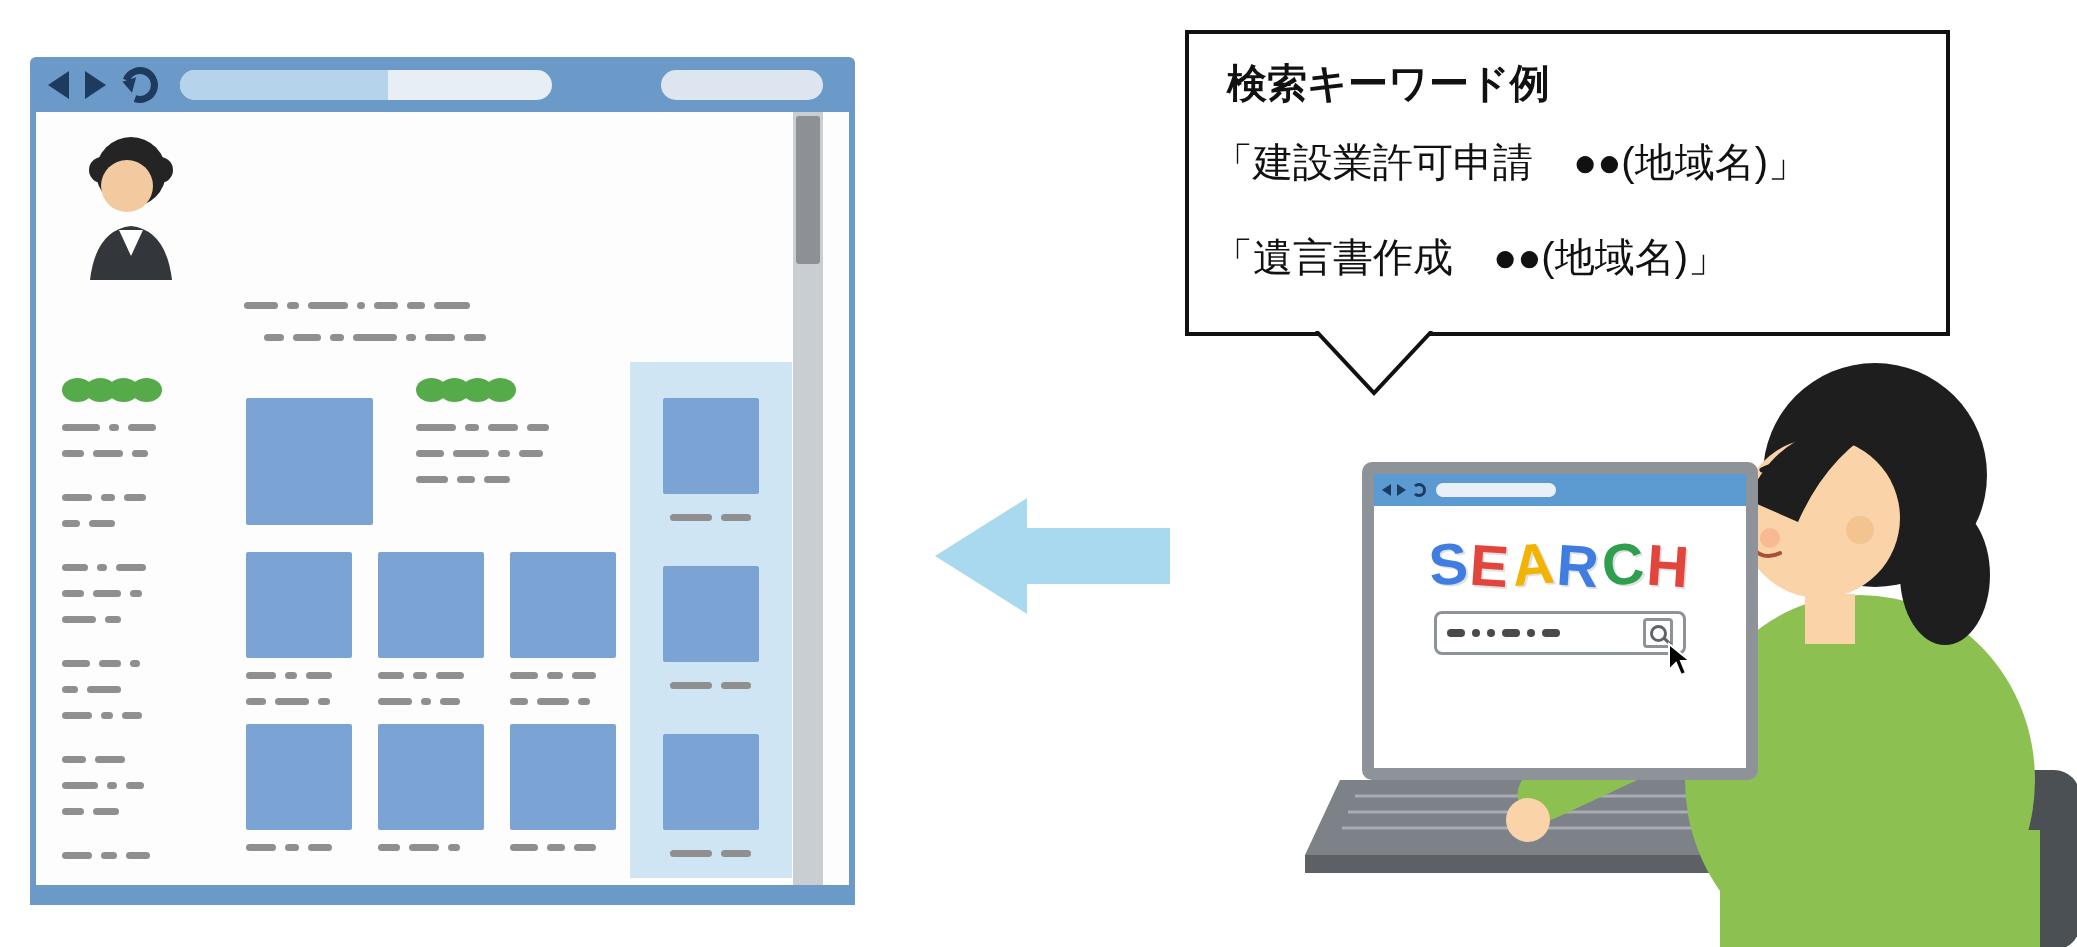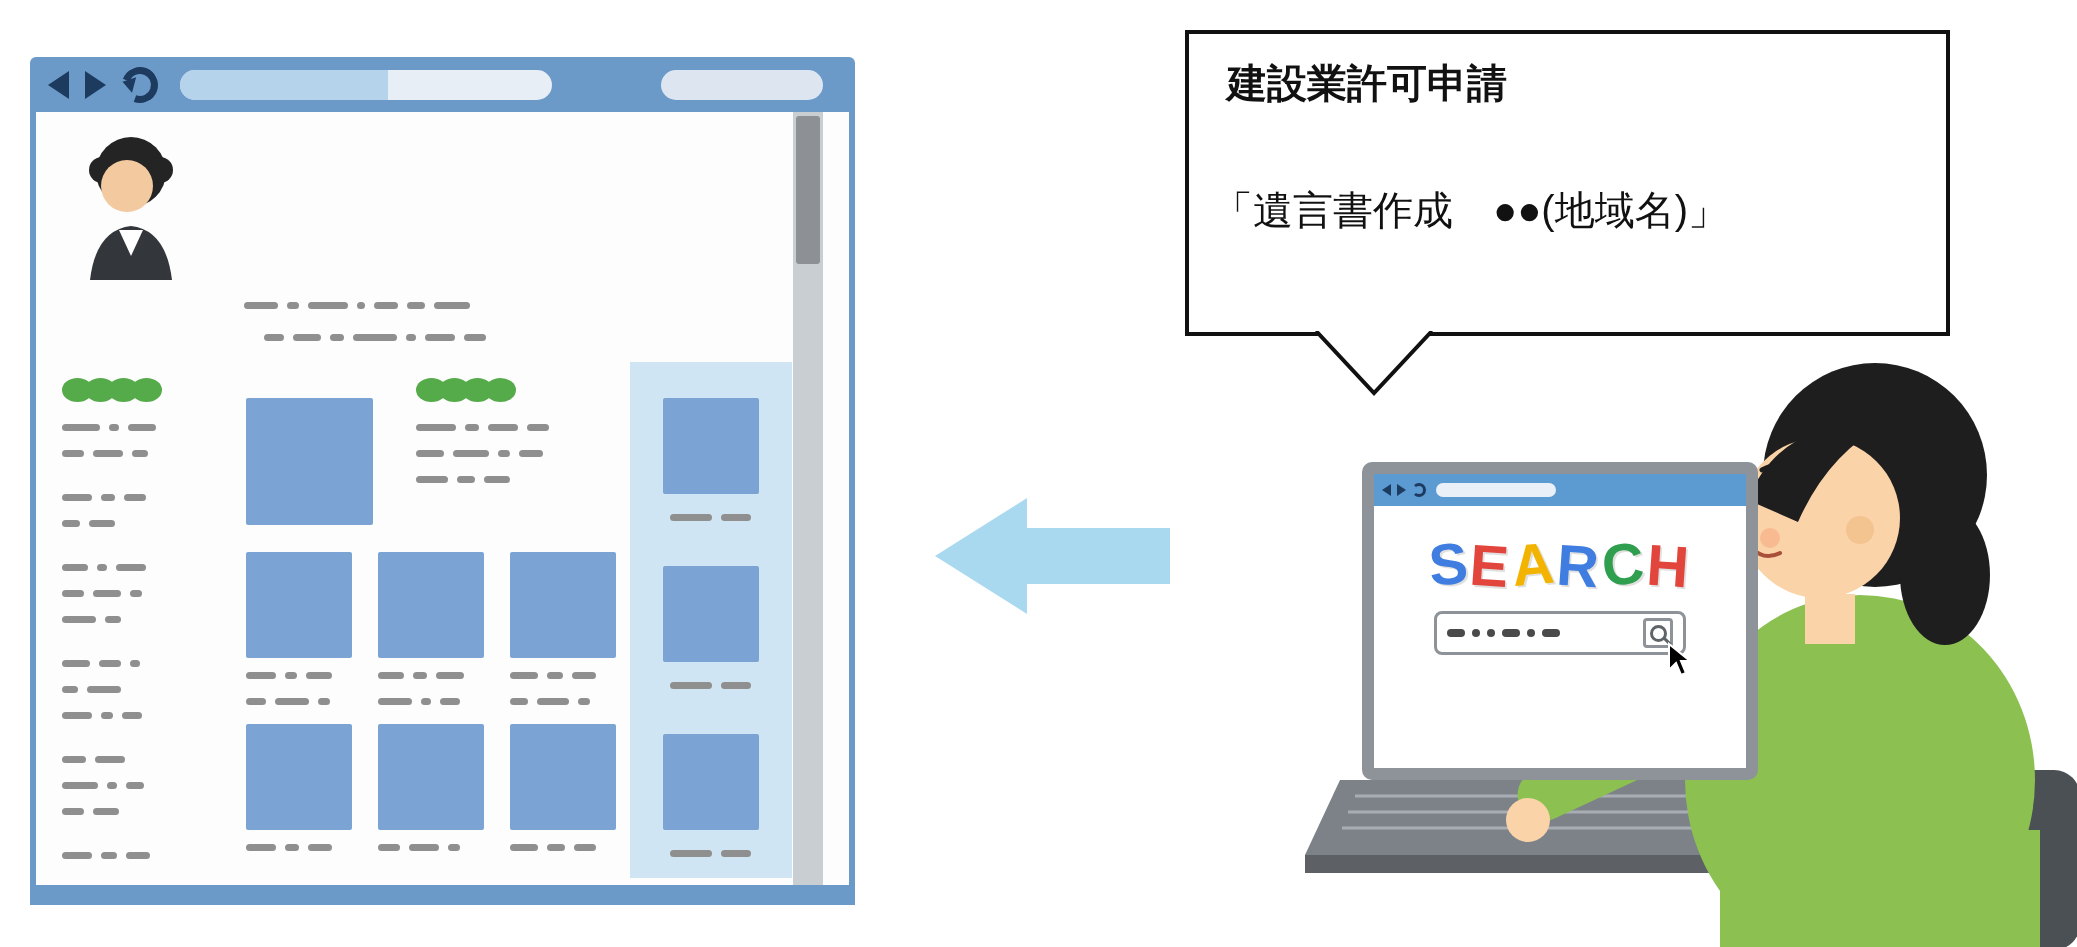--- a/index.html
+++ b/index.html
@@ -37,21 +37,21 @@
   .scroll-thumb{position:absolute;left:3px;top:4px;width:24px;height:148px;background:#8d9094;border-radius:3px;}
 
   
   .arrow-left{position:absolute;left:935px;top:498px;}
 
   
   .bubble{position:absolute;left:1185px;top:30px;width:765px;height:306px;background:#fff;
           border:4px solid #111;box-sizing:border-box;padding:14px 24px;z-index:3;}
   .bubble-title{font-weight:bold;font-size:40px;margin:8px 0 6px 14px;}
   .bubble-line{font-size:40px;margin-top:24px;white-space:nowrap;}
-  .bubble-line.second{margin-top:72px;}
+  .bubble-line.second{margin-top:40px;}
   .bubble-tail{position:absolute;left:1310px;top:331px;z-index:4;}
 
   
   .person-scene{position:absolute;left:1300px;top:350px;z-index:1;}
   .laptop-screen{position:absolute;left:1362px;top:462px;width:396px;height:318px;box-sizing:border-box;
                  border:12px solid #8e9399;border-radius:10px;background:#fff;z-index:2;overflow:hidden;}
   .mini-bar{height:32px;background:#5c9ad2;display:flex;align-items:center;padding:0 8px;gap:6px;}
   .mini-tri-l{width:0;height:0;border:6px solid transparent;border-right:9px solid #1d3a5f;border-left:none;}
   .mini-tri-r{width:0;height:0;border:6px solid transparent;border-left:9px solid #1d3a5f;border-right:none;}
   .mini-refresh{width:8px;height:8px;border:3px solid #1d3a5f;border-radius:50%;border-left-color:transparent;}
@@ -297,21 +297,22 @@
     </div>
 
     <div class="bfooter"></div>
   </div>
 
   <svg class="arrow-left" width="235" height="116" viewBox="0 0 235 116">
     <polygon points="0,58 92,0 92,30 235,30 235,86 92,86 92,116" fill="#a9d9ef"></polygon>
   </svg>
 
   <div class="bubble">
-    <div class="bubble-title">建設業許可申請</div>
+    <div class="bubble-title">検索キーワード例</div>
+    <div class="bubble-line">「建設業許可申請　●●(地域名)」</div>
     <div class="bubble-line second">「遺言書作成　●●(地域名)」</div>
   </div>
   <svg class="bubble-tail" width="130" height="70" viewBox="0 0 130 70">
     <path d="M6,0 L64,62 L122,0" fill="#ffffff" stroke="#111111" stroke-width="4"></path>
   </svg>
 
   <svg class="person-scene" width="780" height="600" viewBox="0 0 780 600">
 
     <rect x="630" y="420" width="150" height="180" rx="26" fill="#4b5055"></rect>
 

